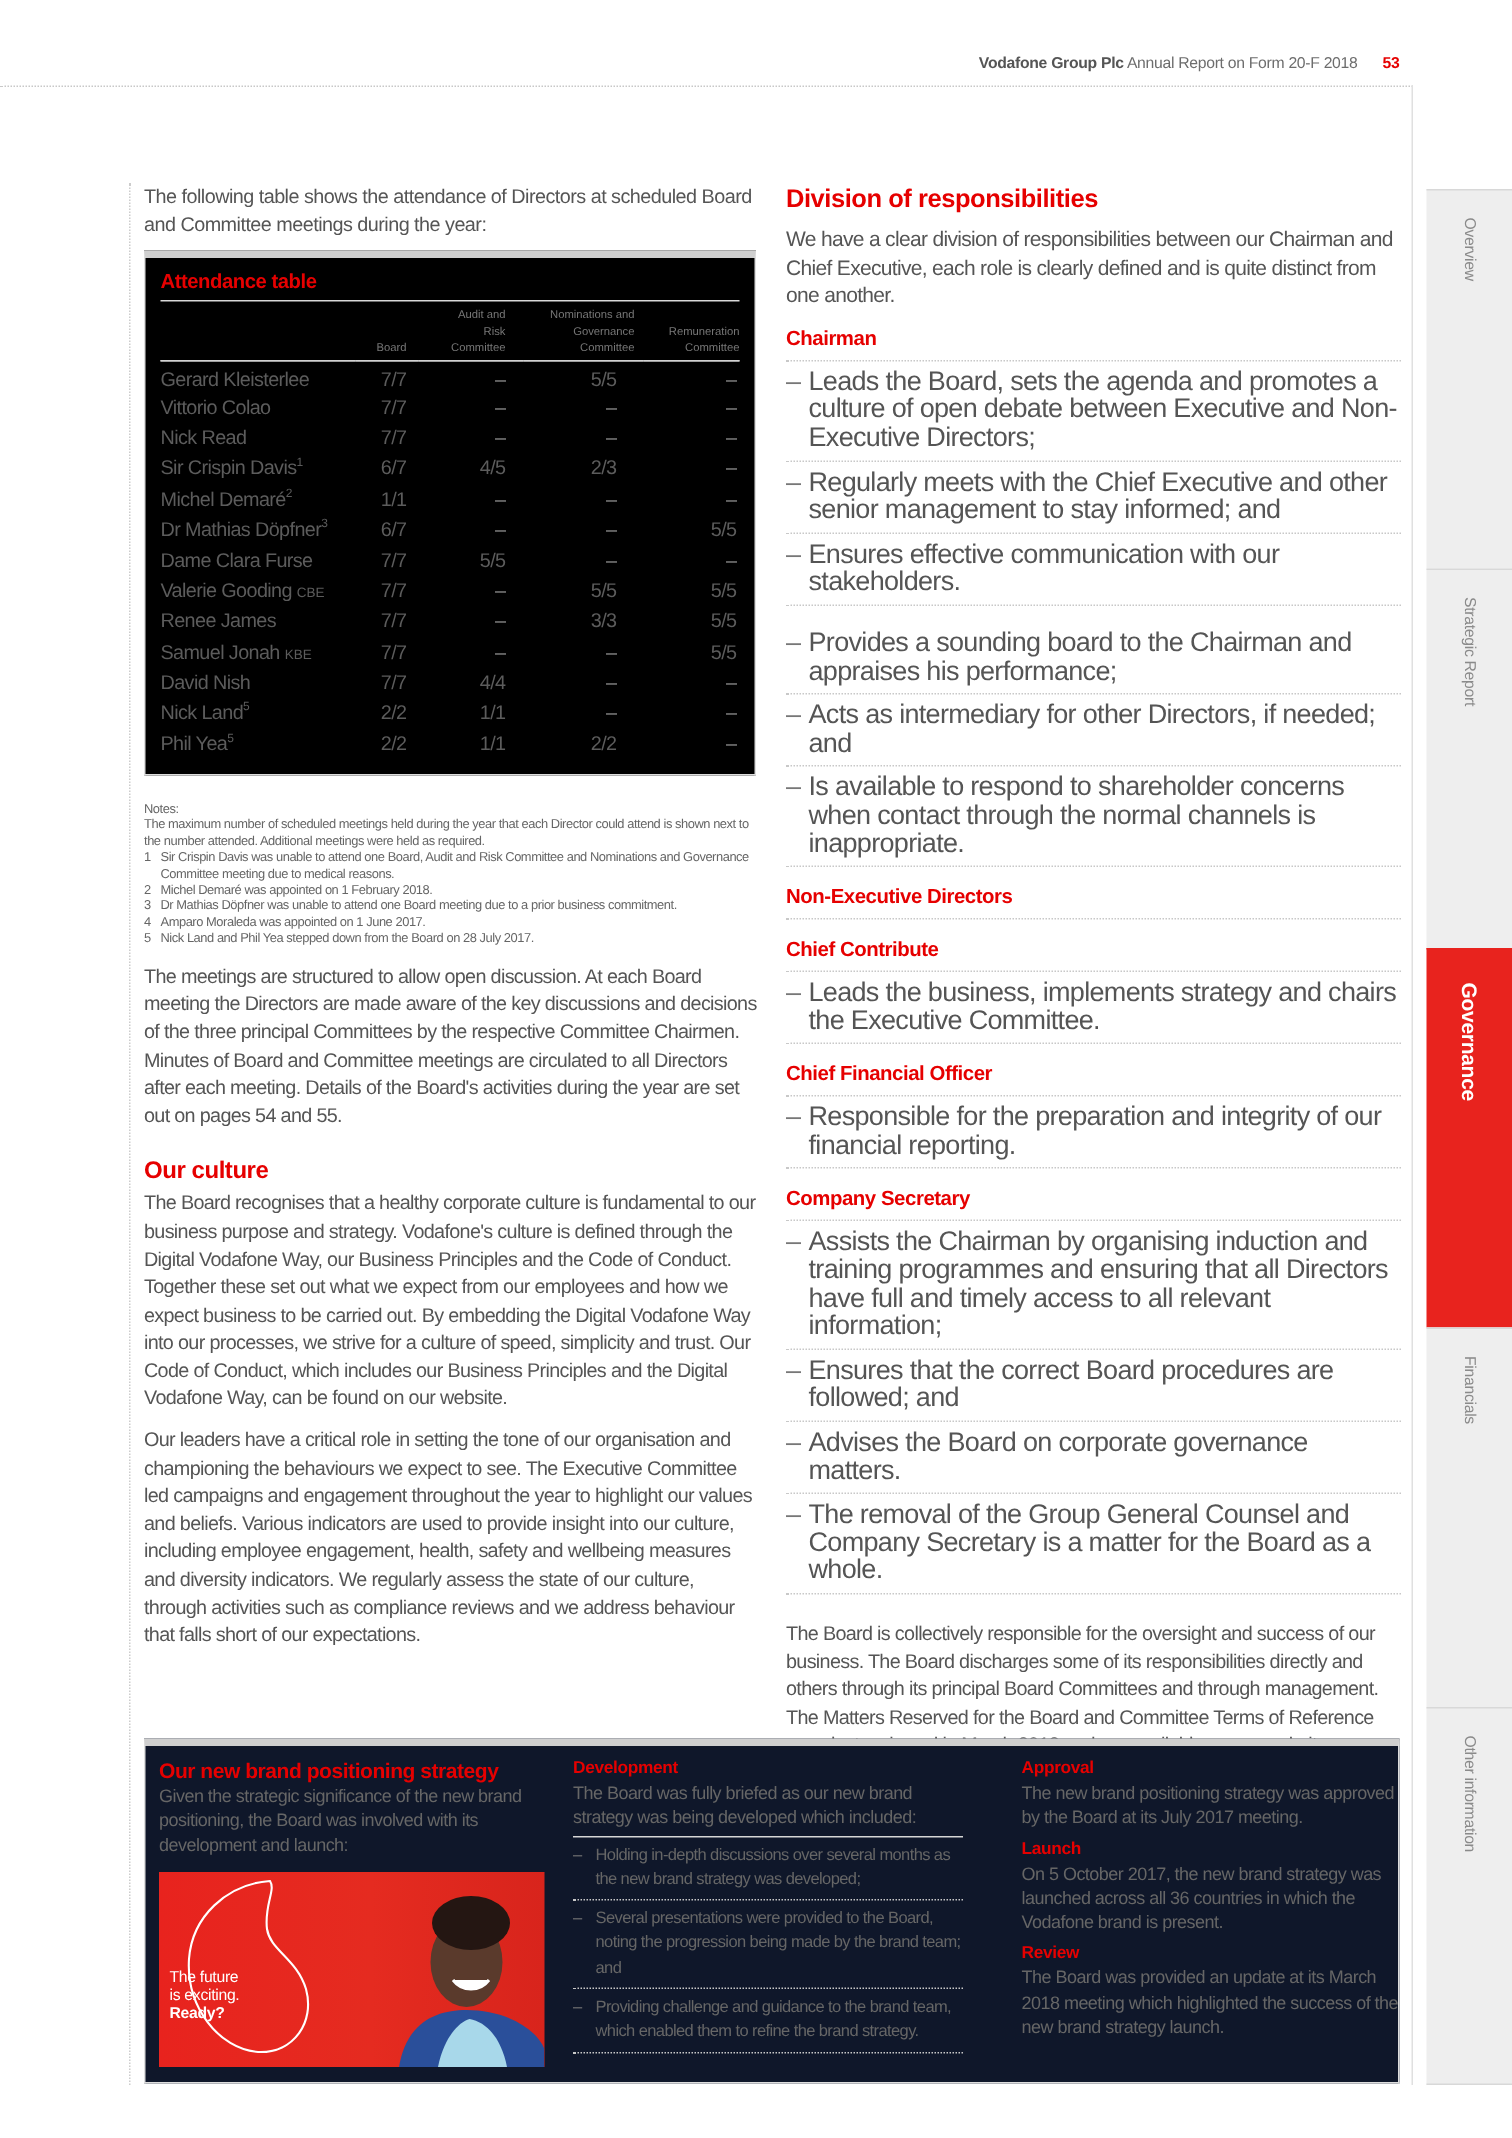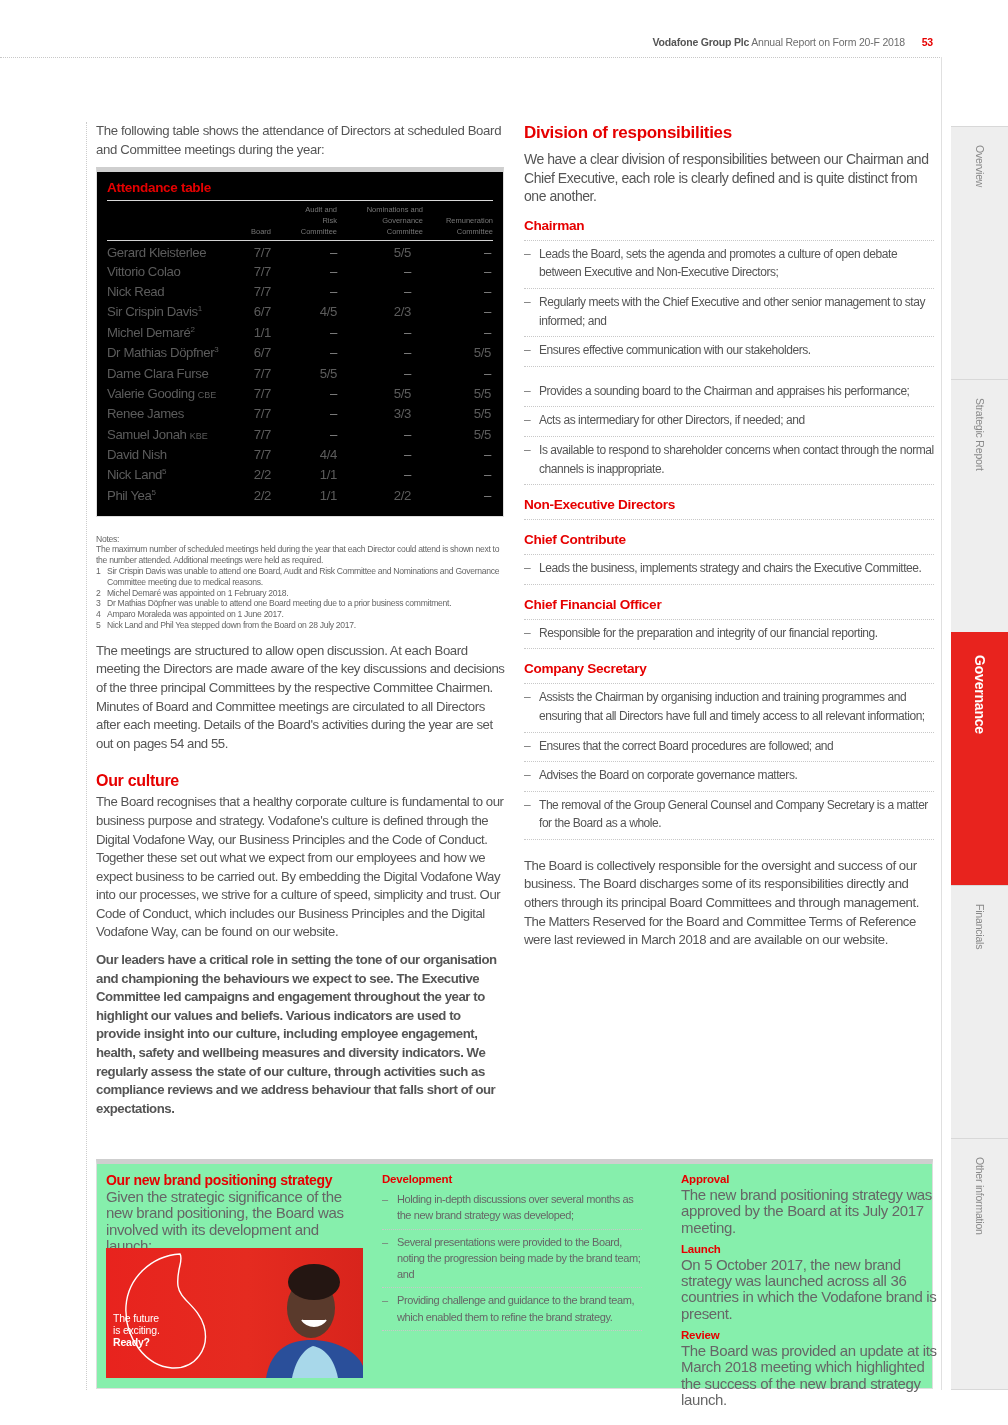--- a/index.html
+++ b/index.html
@@ -41,38 +41,38 @@
     .hon { font-size: 9px; letter-spacing: 0; }
 
     .notes { margin-top: 17px; font-size: 8.6px; line-height: 10.8px; color: #666; letter-spacing: -0.3px; }
     .notes .note { display: flex; }
     .notes .note .n { width: 11px; flex-shrink: 0; }
 
     .para { font-size: 13.2px; line-height: 18.6px; letter-spacing: -0.45px; color: #555; }
     .para.meetings { margin-top: 11px; }
     .h-culture { margin-top: 18px; color: #e60000; font-weight: bold; font-size: 16px; letter-spacing: -0.3px; line-height: 20px; }
     .para.culture1 { margin-top: 2px; }
-    .para.culture2 { margin-top: 9px; font-weight: bold; }
+    .para.culture2 { margin-top: 9px; }
 
     
     .col-right { position: absolute; left: 524px; top: 122px; width: 410px; }
     .h-div { color: #e60000; font-weight: bold; font-size: 17px; letter-spacing: -0.3px; line-height: 22px; }
     .div-intro { margin-top: 6px; font-size: 14px; line-height: 18.6px; letter-spacing: -0.45px; color: #555; }
     .role { margin-top: 11px; }
     .role-title { color: #e60000; font-weight: bold; font-size: 13.6px; letter-spacing: -0.3px; line-height: 18px; padding-bottom: 5px; border-bottom: 1px dotted #c8c8c8; }
     .role ul { list-style: none; }
-    .role li { position: relative; padding: 4px 0 6px 15px; font-size: 12px; line-height: 18.6px; letter-spacing: -0.45px; color: #555; border-bottom: 1px dotted #c8c8c8; }
+    .role li { position: relative; padding: 4px 0 6px 15px; font-size: 18px; line-height: 18.6px; letter-spacing: -0.45px; color: #555; border-bottom: 1px dotted #c8c8c8; }
     .role li::before { content: "–"; position: absolute; left: 0; top: 4px; color: #777; }
     .board-para { margin-top: 17px; font-size: 13.2px; line-height: 18.6px; letter-spacing: -0.45px; color: #555; }
 
     
-    .brand-box { position: absolute; left: 96px; top: 1159px; width: 837px; height: 230px; background: #86efac; border: 1px solid #dedede; border-top: 5px solid #cfcfcf; }
+    .brand-box { position: absolute; left: 96px; top: 1159px; width: 837px; height: 230px; background: #0f172a; border: 1px solid #dedede; border-top: 5px solid #cfcfcf; }
     .brand-col1 { position: absolute; left: 9px; top: 8px; width: 262px; }
     .brand-title { color: #e60000; font-weight: bold; font-size: 14px; letter-spacing: -0.3px; line-height: 17px; }
-    .small { font-size: 15px; line-height: 16.3px; letter-spacing: -0.35px; color: #666; }
+    .small { font-size: 12px; line-height: 16.3px; letter-spacing: -0.35px; color: #666; }
     .brand-image { position: absolute; left: 9px; top: 84px; width: 257px; height: 130px; background: linear-gradient(90deg, #e8231e 0%, #e52b20 55%, #d8241c 100%); overflow: hidden; }
     .brand-image svg { position: absolute; left: 0; top: 0; }
     .brand-tag { position: absolute; left: 7px; top: 64px; color: #ffffff; font-size: 10.5px; line-height: 12px; letter-spacing: -0.2px; }
     .brand-tag .b { font-weight: bold; }
     .brand-col2 { position: absolute; left: 285px; top: 8px; width: 260px; }
     .brand-col3 { position: absolute; left: 584px; top: 8px; width: 258px; }
     .sub-title { color: #e60000; font-weight: bold; font-size: 11.5px; letter-spacing: -0.2px; line-height: 15px; }
     .brand-col2 .desc { padding-bottom: 4px; border-bottom: 1px solid #d6d6d6; }
     .brand-col2 ul { list-style: none; }
     .brand-col2 li { position: relative; padding: 4px 0 5px 15px; border-bottom: 1px dotted #c8c8c8; font-size: 11px; line-height: 16.3px; letter-spacing: -0.4px; color: #666; }
@@ -317,20 +317,21 @@
     </svg>
     <div class="brand-tag">
       <div>The future</div>
       <div>is exciting.</div>
       <div class="b">Ready?</div>
     </div>
   </div>
 
   <div class="brand-col2">
     <h4 class="sub-title">Development</h4>
+    <p class="small desc">The Board was fully briefed as our new brand strategy was being developed which included:</p>
     <ul id="dev-list">
         <li>Holding in-depth discussions over several months as the new brand strategy was developed;</li>
         <li>Several presentations were provided to the Board, noting the progression being made by the brand team; and</li>
         <li>Providing challenge and guidance to the brand team, which enabled them to refine the brand strategy.</li>
       </ul>
   </div>
 
   <div class="brand-col3">
     <div class="block">
       <h4 class="sub-title">Approval</h4>

